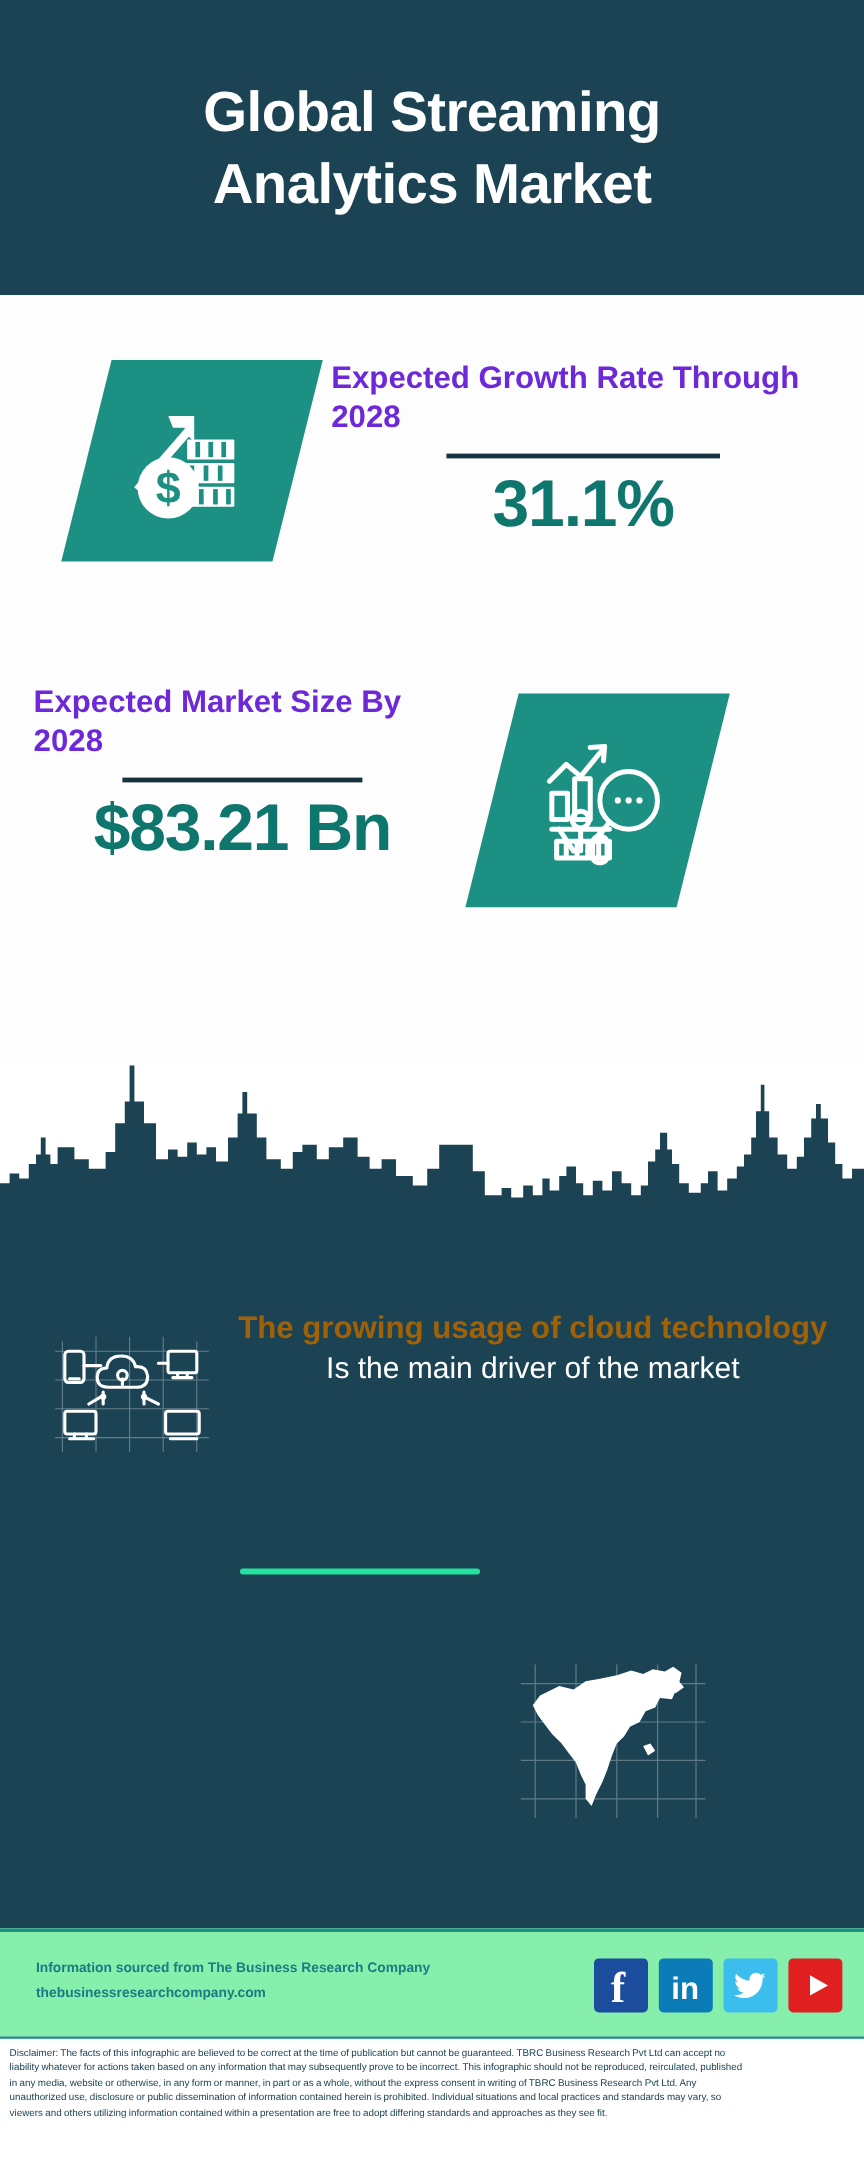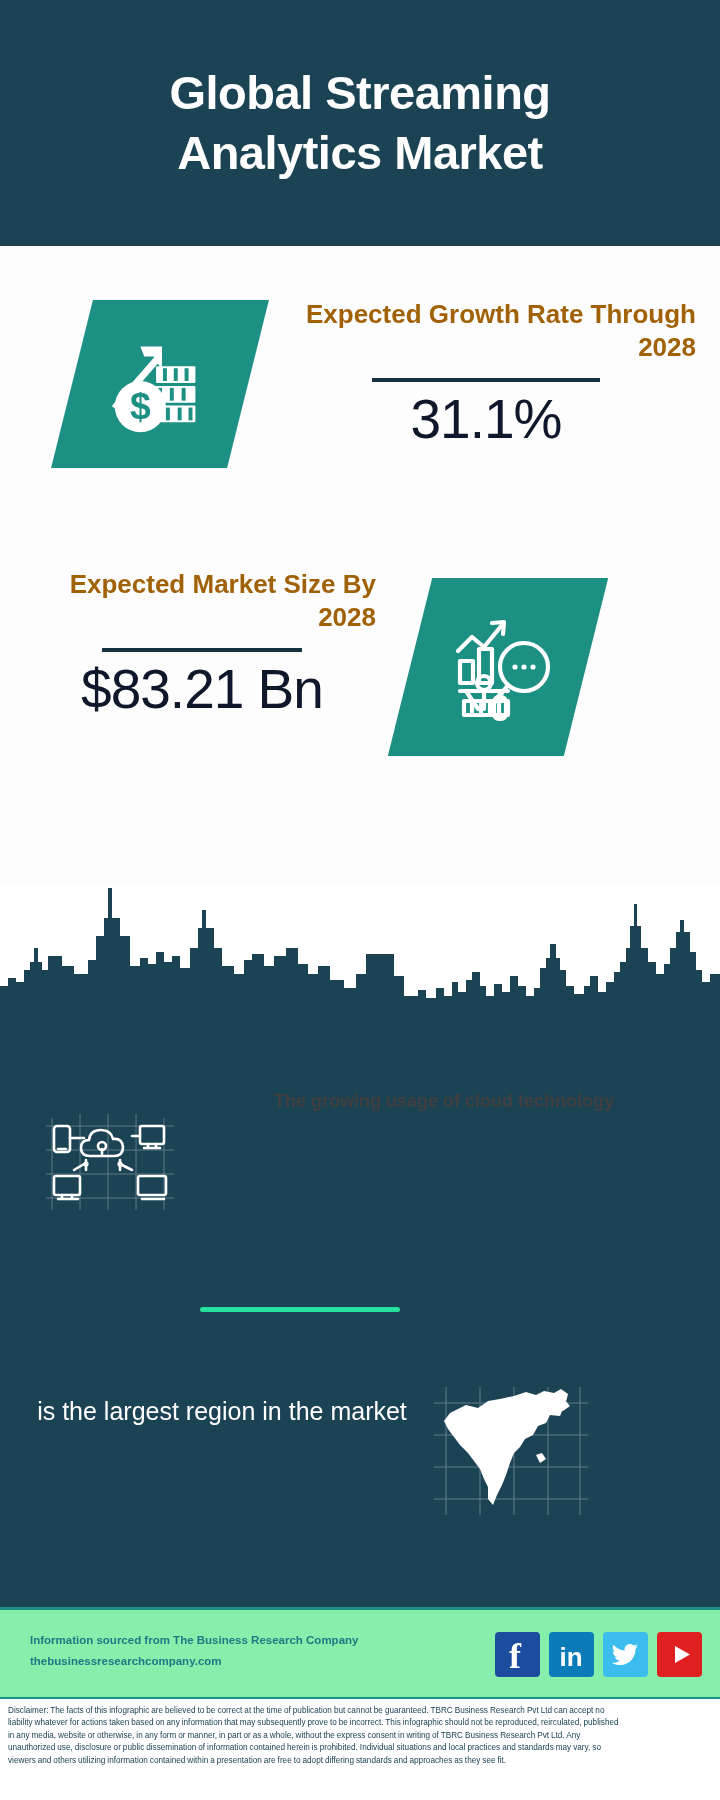--- a/index.html
+++ b/index.html
@@ -34,32 +34,32 @@
   .para {
     position:absolute;
     background:#1b9083;
     transform:skewX(-14deg);
     display:flex; align-items:center; justify-content:center;
   }
   .para .glyph { transform:skewX(14deg); display:block; }
 
   .stat-block { position:absolute; }
   .stat-title {
-    color:#a16207;
+    color:#6d28d9;
     font-weight:bold;
     font-size:26px;
     line-height:1.28;
-    text-align:right;
+    text-align:left;
   }
   .stat-rule {
     height:4px; background:#16323f; margin:13px auto 9px auto;
   }
   .stat-value {
-    color:#0f172a;
-    font-weight:normal;
+    color:#0f766e;
+    font-weight:bold;
     font-size:55px;
     line-height:1.05;
     text-align:center;
     letter-spacing:-1px;
   }
 
   
   .dark-zone {
     position:absolute; left:0; top:1018px; width:720px; height:387px;
     background:#1b4354;
@@ -71,21 +71,21 @@
 
   .driver-row {
     position:absolute; left:0; top:1090px; width:720px; height:180px;
   }
   .driver-icon { position:absolute; left:40px; top:18px; width:140px; height:110px; }
   .driver-text {
     position:absolute; left:196px; top:0px; width:496px;
     text-align:center;
   }
   .hl {
-    color:#404040; font-weight:bold; font-size:18px; line-height:1.3; display:block;
+    color:#a16207; font-weight:bold; font-size:26px; line-height:1.3; display:block;
   }
   .sub {
     color:#ffffff; font-weight:normal; font-size:25px; line-height:1.32; display:block;
   }
 
   .mint-divider {
     position:absolute; left:200px; top:1307px; width:200px; height:5px;
     background:#25e39e; border-radius:3px;
   }
 
@@ -242,28 +242,28 @@
           <path d="M102 91 L124 91"></path>
           <path d="M30 30 L44 30 M92 28 L100 28 M44 56 L34 62 M80 56 L92 62"></path>
           <path d="M46 52 L46 62 M80 52 L80 62"></path>
           <circle cx="46" cy="56" r="2.6" fill="#ffffff" stroke="none"></circle>
           <circle cx="80" cy="56" r="2.6" fill="#ffffff" stroke="none"></circle>
         </g>
       </svg>
     </div>
     <div class="driver-text">
       <span class="hl">The growing usage of cloud technology</span>
+      <span class="sub">Is the main driver of the market</span>
     </div>
   </div>
 
   <div class="mint-divider"></div>
 
   <div class="region-row">
     <div class="region-text">
-      <span class="sub">is the largest region in the market</span>
     </div>
     <div class="region-map">
       <svg width="160" height="135" viewBox="0 0 160 135">
         <g stroke="#ffffff" stroke-width="1" opacity="0.3" fill="none">
           <path d="M16 4 L16 132 M50 4 L50 132 M84 4 L84 132 M118 4 L118 132 M150 4 L150 132"></path>
           <path d="M4 20 L158 20 M4 52 L158 52 M4 84 L158 84 M4 116 L158 116"></path>
         </g>
         <path fill="#ffffff" d="
           M20 30 L36 22 L48 25 L58 18 L70 16 L84 13 L96 9 L106 12 L114 8
           L124 10 L131 6 L138 11 L136 19 L127 22 L133 26 L130 33 L120 32

